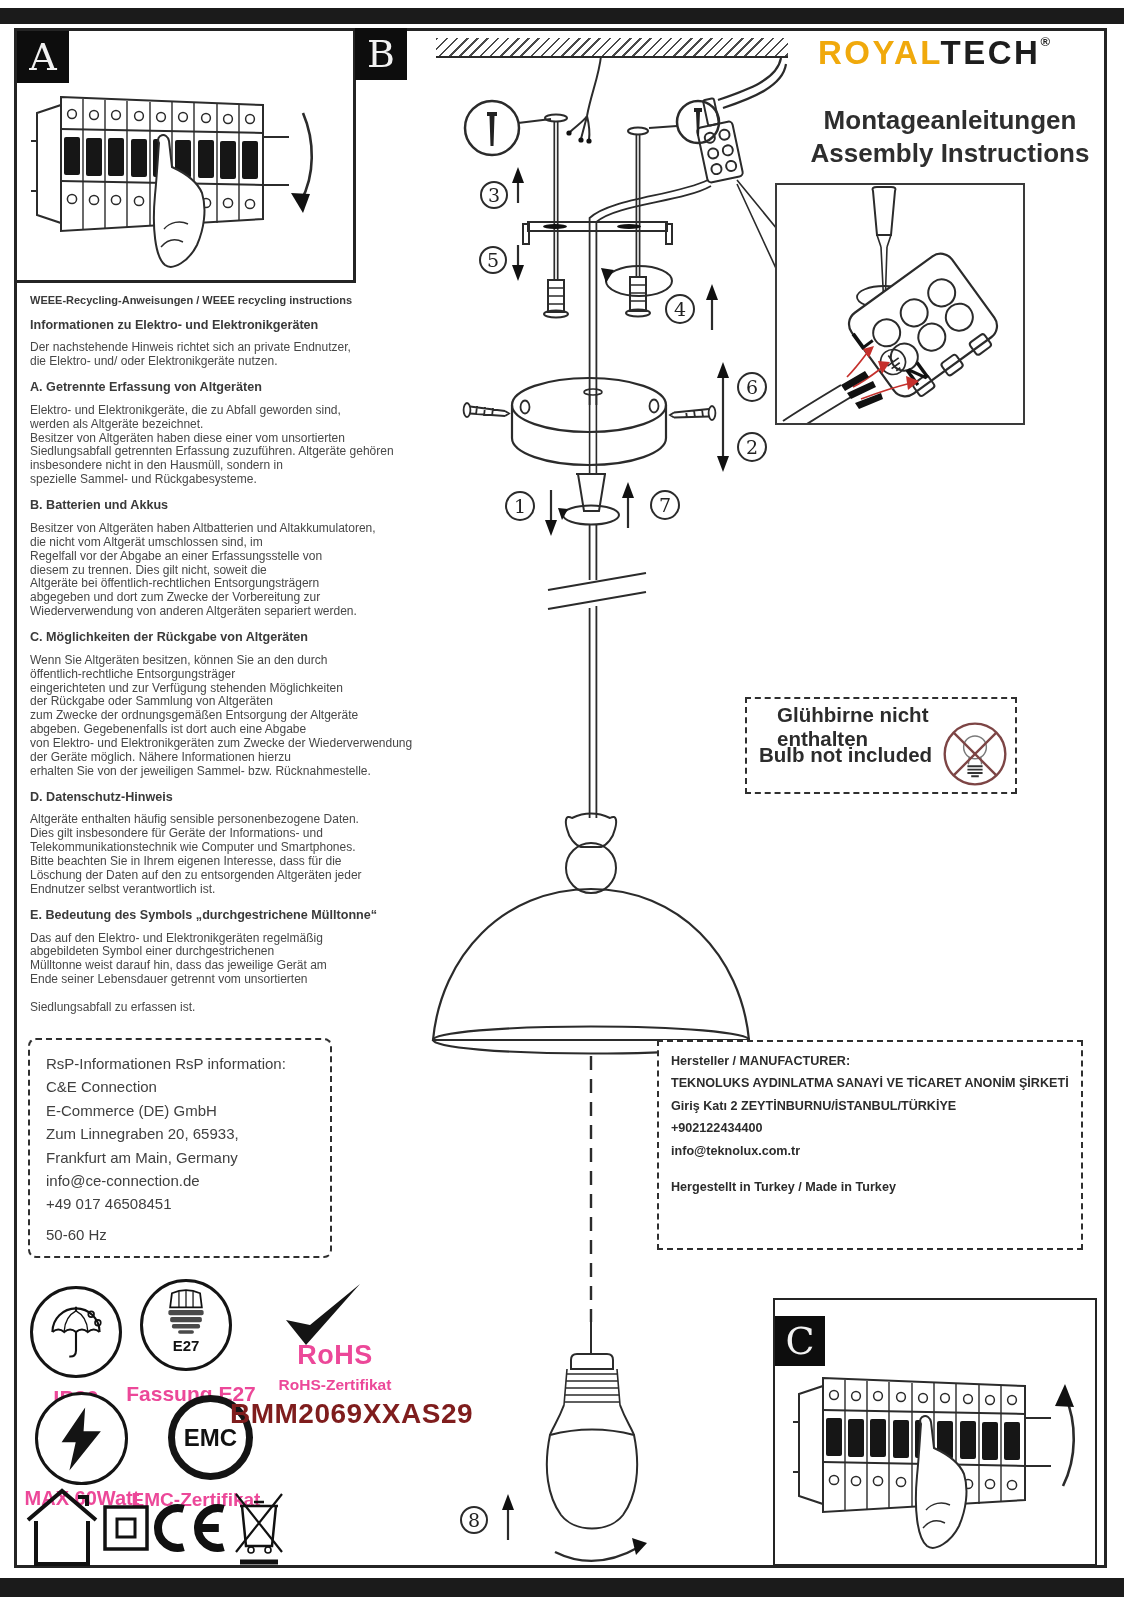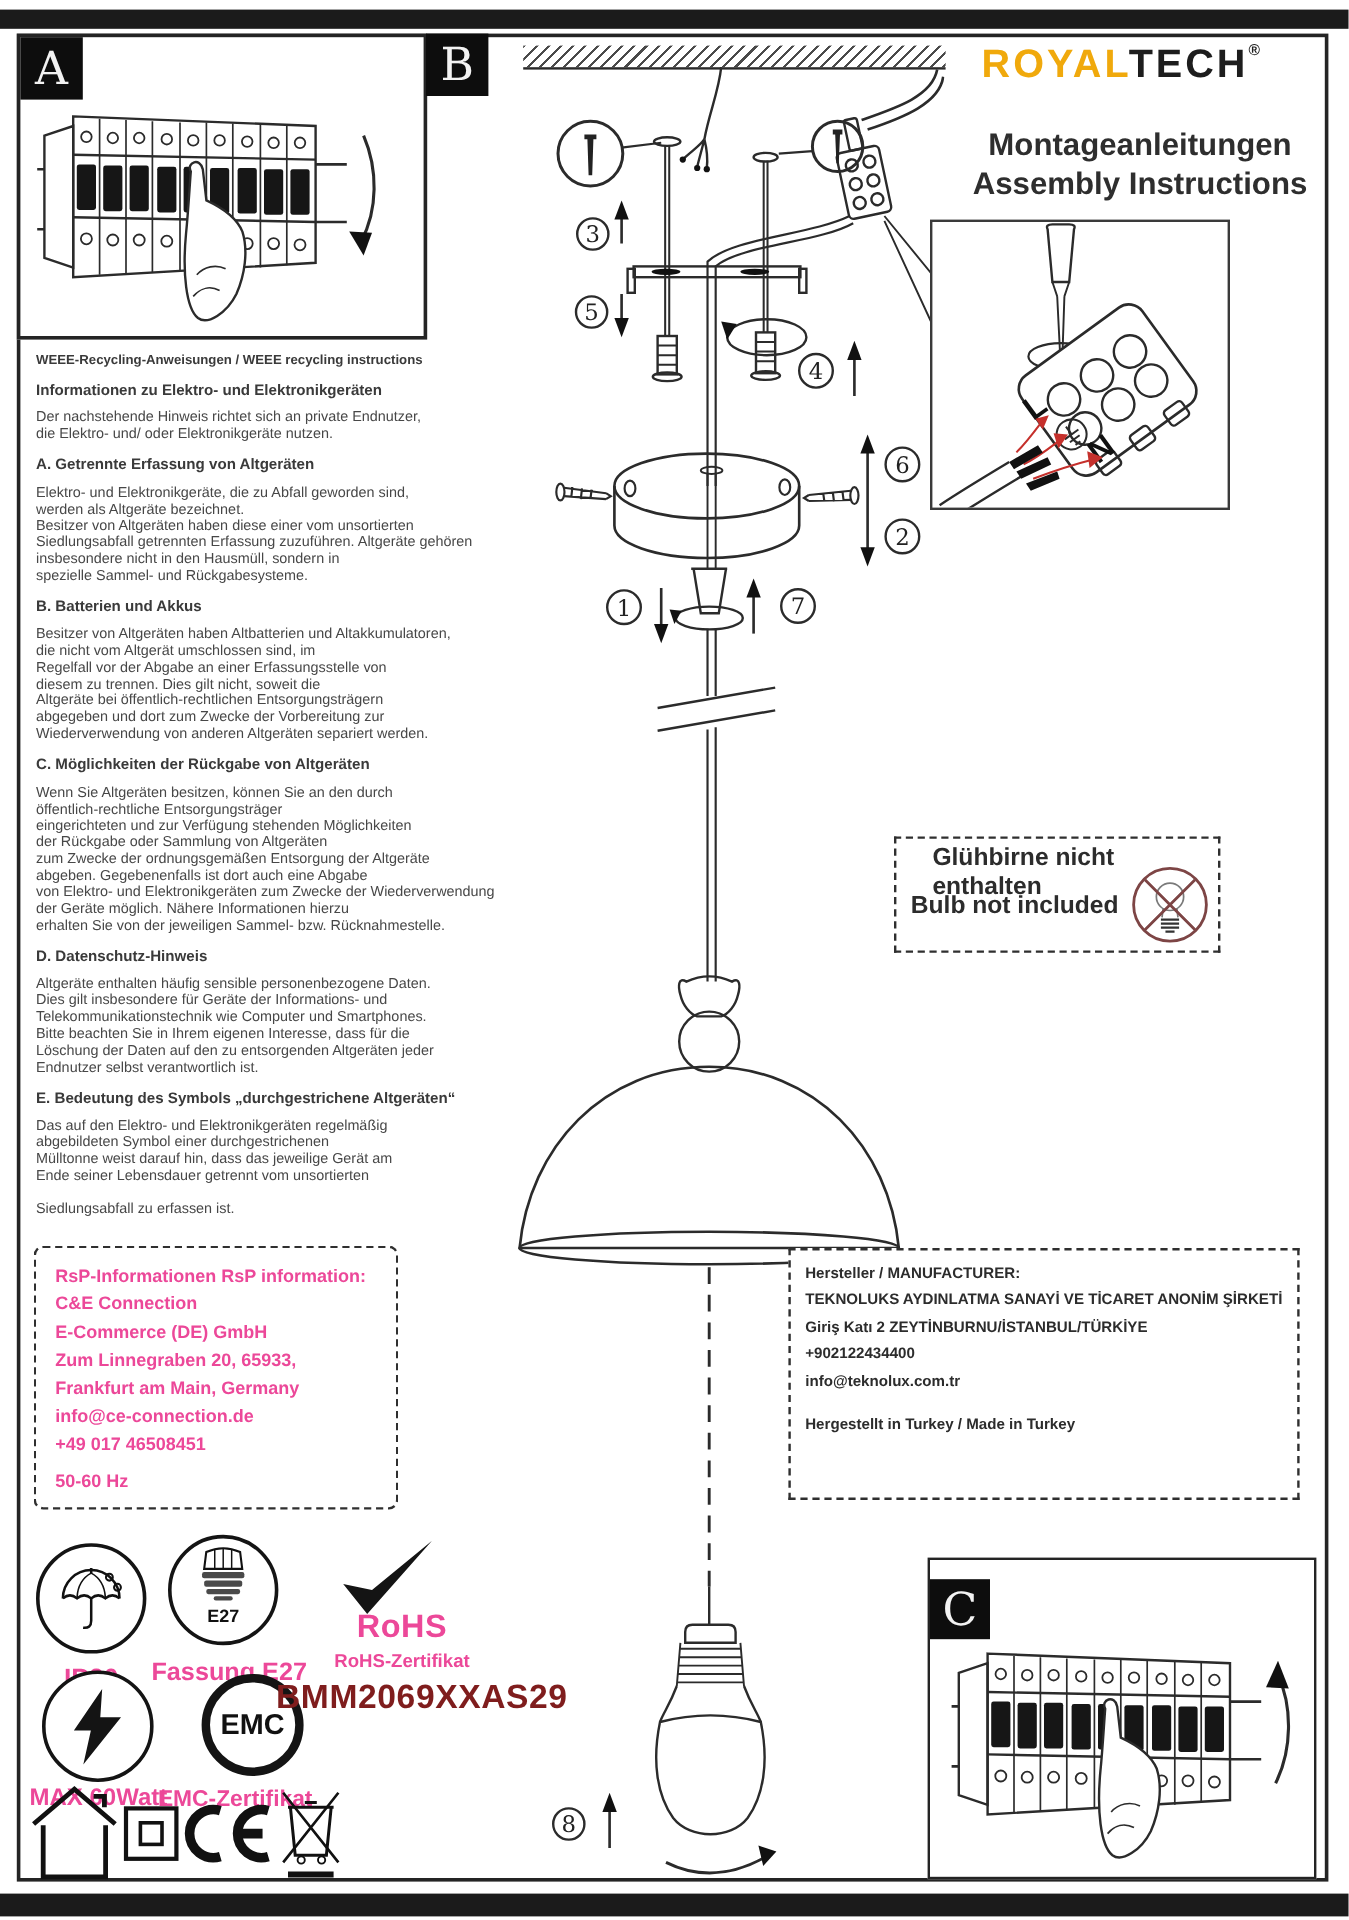--- a/index.html
+++ b/index.html
@@ -13,21 +13,21 @@
   .hatch{position:absolute;background:repeating-linear-gradient(135deg,#4a4a4a 0 1.8px,transparent 1.8px 7.2px);border-bottom:2.4px solid #2a2a2a;}
   .logo{position:absolute;font-weight:bold;font-size:33px;letter-spacing:2.5px;white-space:nowrap;}
   .logo .reg{font-size:13px;vertical-align:18px;letter-spacing:0;color:#1d1d1d;}
   .header-title{position:absolute;text-align:center;font-weight:600;font-size:26px;color:#2e2e2e;line-height:1.28;}
   .weee{position:absolute;color:#474747;font-size:12px;line-height:1.16;}
   .weee .title{font-weight:bold;font-size:11px;color:#3a3a3a;margin-bottom:10px;}
   .weee .sec-h{font-weight:bold;font-size:12.6px;color:#3a3a3a;margin:11px 0 9px 0;}
   .weee .sec-b{white-space:pre-line;}
   .dashed-box{position:absolute;border:2.5px dashed #2f2f2f;box-sizing:border-box;background:#fff;}
   .notice-line{font-weight:600;color:#2c2c2c;font-size:20.5px;}
-  .rsp{font-weight:700;color:#ec4899;font-size:15px;line-height:1.56;}
+  .rsp{font-weight:400;color:#404040;font-size:15px;line-height:1.56;}
   .man{font-weight:700;color:#2c2c2c;font-size:12.6px;line-height:1.78;}
   .circle-badge{position:absolute;border-radius:50%;border:3.5px solid #141414;box-sizing:border-box;background:#fff;
     display:flex;align-items:center;justify-content:center;}
   .cert-label{position:absolute;font-weight:bold;color:#ec4899;text-align:center;font-size:20px;}
   .model{position:absolute;font-weight:bold;color:#7f1d1d;font-size:28px;letter-spacing:.5px;}
   .numc{fill:#fff;stroke:#2b2b2b;stroke-width:2;}
   .numt{font-family:"DejaVu Serif",serif;font-size:19px;fill:#222;text-anchor:middle;}
   svg{display:block;}
   .ln{stroke:#2b2b2b;fill:none;}
 </style>
@@ -341,21 +341,21 @@
     <div>
       <div class="sec-h">D. Datenschutz-Hinweis</div>
       <div class="sec-b">Altgeräte enthalten häufig sensible personenbezogene Daten.
 Dies gilt insbesondere für Geräte der Informations- und
 Telekommunikationstechnik wie Computer und Smartphones.
  Bitte beachten Sie in Ihrem eigenen Interesse, dass für die
 Löschung der Daten auf den zu entsorgenden Altgeräten jeder
 Endnutzer selbst verantwortlich ist.</div>
     </div>
     <div>
-      <div class="sec-h">E. Bedeutung des Symbols „durchgestrichene Altgeräten“</div>
+      <div class="sec-h">E. Bedeutung des Symbols „durchgestrichene Mülltonne“</div>
       <div class="sec-b">Das auf den Elektro- und Elektronikgeräten regelmäßig
  abgebildeten Symbol einer durchgestrichenen
 Mülltonne weist darauf hin, dass das jeweilige Gerät am
 Ende seiner Lebensdauer getrennt vom unsortierten
 
 Siedlungsabfall zu erfassen ist.</div>
     </div>
   </div>
 
   <div class="dashed-box" style="left:745px;top:697px;width:272px;height:97px;">

